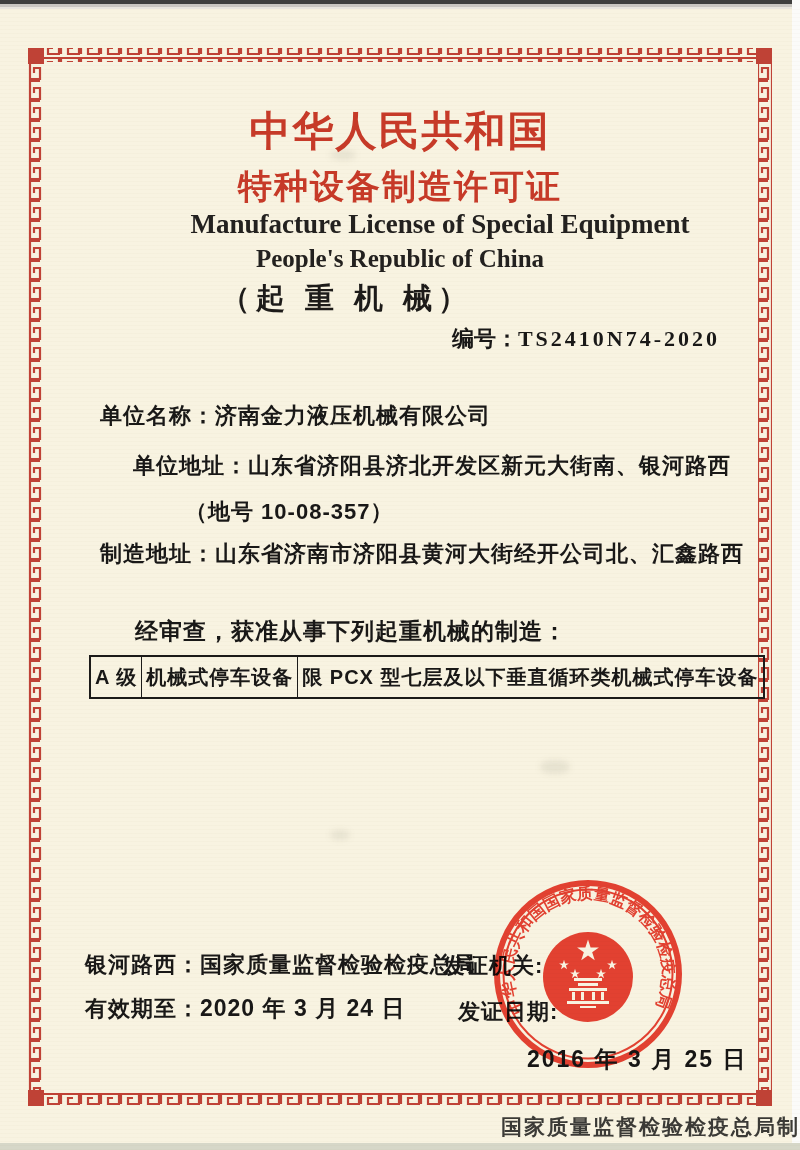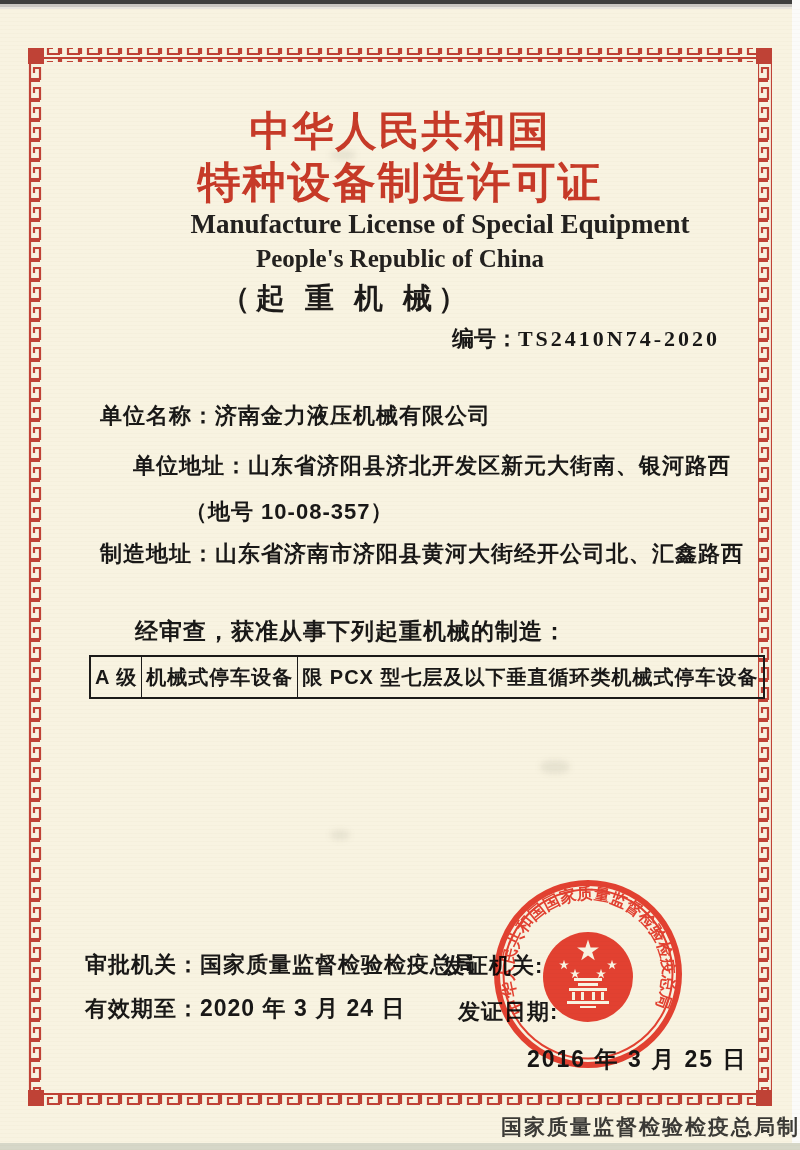--- a/index.html
+++ b/index.html
@@ -13,21 +13,21 @@
   .scan-bottom{left:0;bottom:0;width:800px;height:7px;background:#d6d7c8;}
   .paper-texture{left:0;top:9px;width:800px;height:1141px;pointer-events:none;
     background:repeating-linear-gradient(0deg, rgba(120,100,40,.025) 0 1px, transparent 1px 4px);}
   .smudge{border-radius:50%;filter:blur(3px);background:rgba(90,85,70,.10);}
   
   #frame{left:0;top:0;}
   
   .title-cn{left:0;width:800px;text-align:center;color:#c63a28;
     font-family:"Liberation Serif",serif;font-weight:bold;letter-spacing:2px;}
   #title-cn-1{top:104px;font-size:41px;}
-  #title-cn-2{top:154px;font-size:43px;}
+  #title-cn-2{top:164px;font-size:34px;}
   .title-en{left:0;width:800px;text-align:center;color:#23211f;
     font-family:"Liberation Serif",serif;font-weight:bold;}
   #title-en-1{top:209px;font-size:27px;margin-left:40px;}
   #title-en-2{top:245px;font-size:25px;}
   #category{top:279px;left:0;width:694px;text-align:center;color:#1d1b19;
     font-size:29px;font-weight:bold;letter-spacing:6px;}
   #license-line{top:324px;right:80px;font-size:22px;font-weight:bold;color:#191817;}
   #license-line .no{font-family:"Liberation Serif",serif;letter-spacing:3px;font-weight:600;}
   
   .field{color:#191817;font-size:22px;font-weight:bold;letter-spacing:1px;}
@@ -114,21 +114,21 @@
   <tbody>
   <tr>
     <td>A 级</td>
     <td>机械式停车设备</td>
     <td>限 PCX 型七层及以下垂直循环类机械式停车设备</td>
   </tr>
 </tbody>
   </table>
 
 <div id="approve-org" class="abs field">
-  <span>审批机关：</span><span>国家质量监督检验检疫总局</span>
+  <span>银河路西：</span><span>国家质量监督检验检疫总局</span>
 </div>
 <div id="valid-until" class="abs field">
   <span>有效期至：</span><span class="date-num">2020 年 3 月 24 日</span>
 </div>
 <div id="issue-org" class="abs field">发证机关:</div>
 <div id="issue-date-label" class="abs field">发证日期:</div>
 <div id="issue-date-value" class="abs">2016 年 3 月 25 日</div>
 
 <svg id="seal" class="abs" width="194" height="194" viewBox="0 0 194 194">
   <defs>

